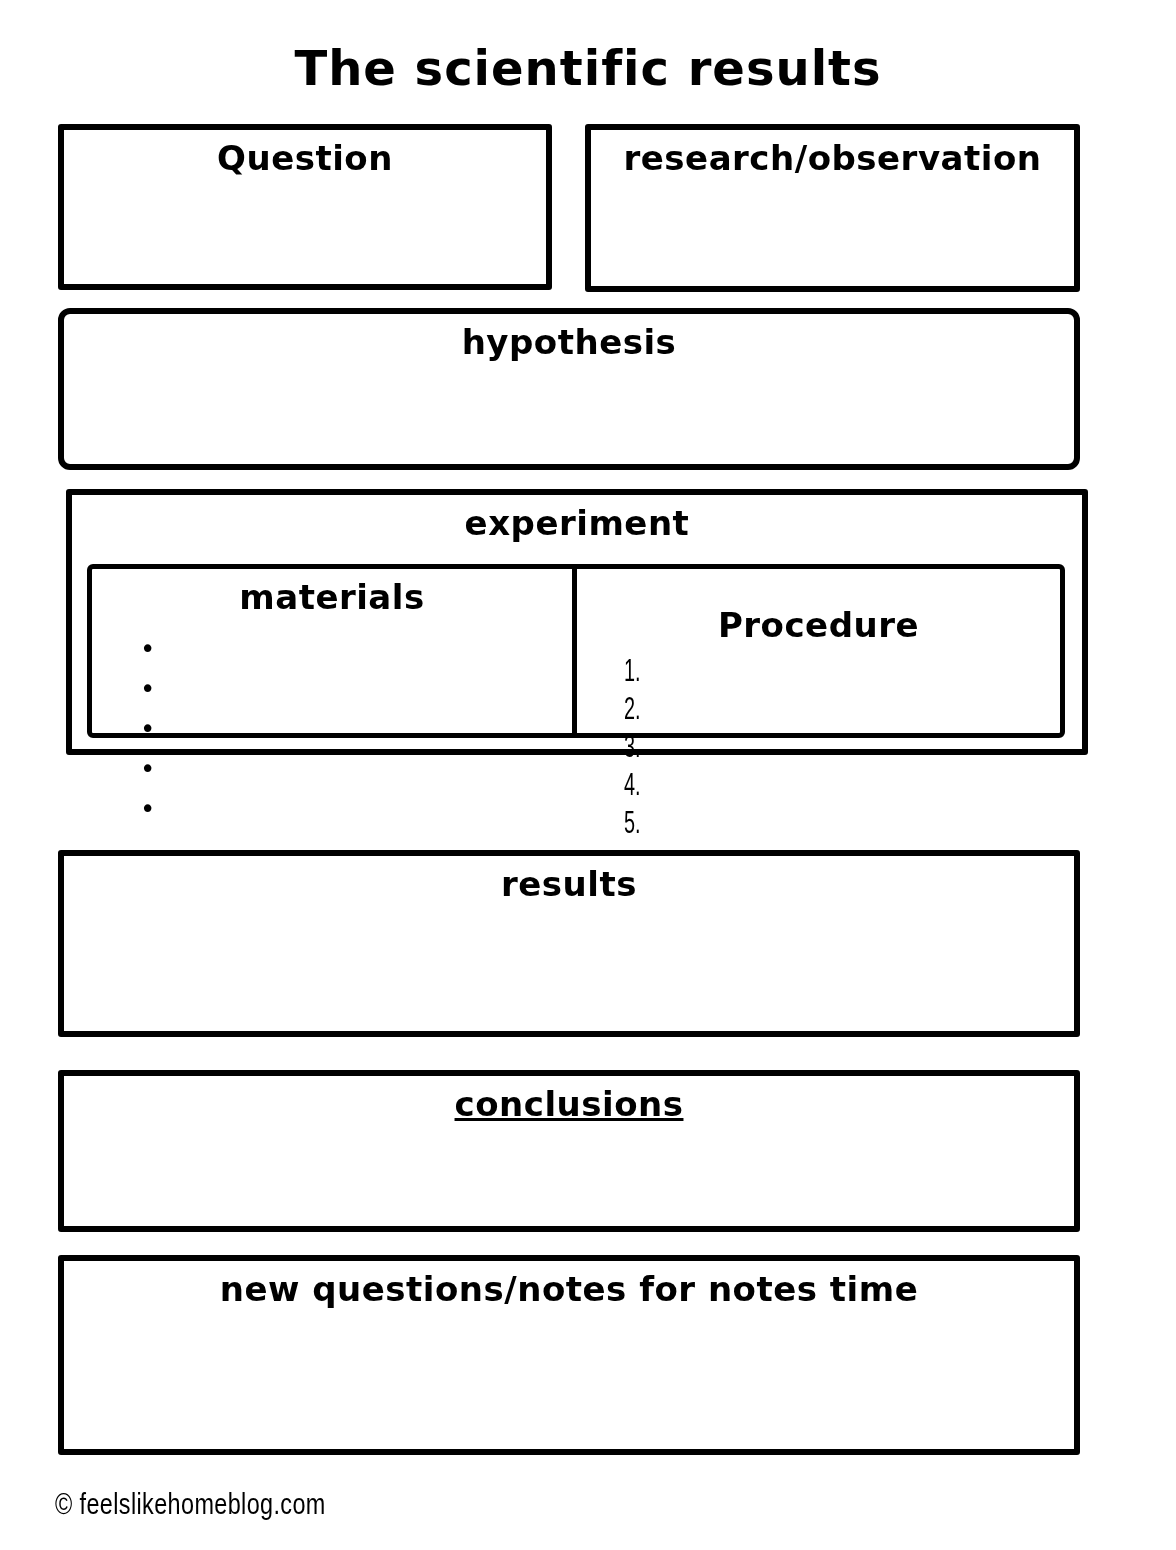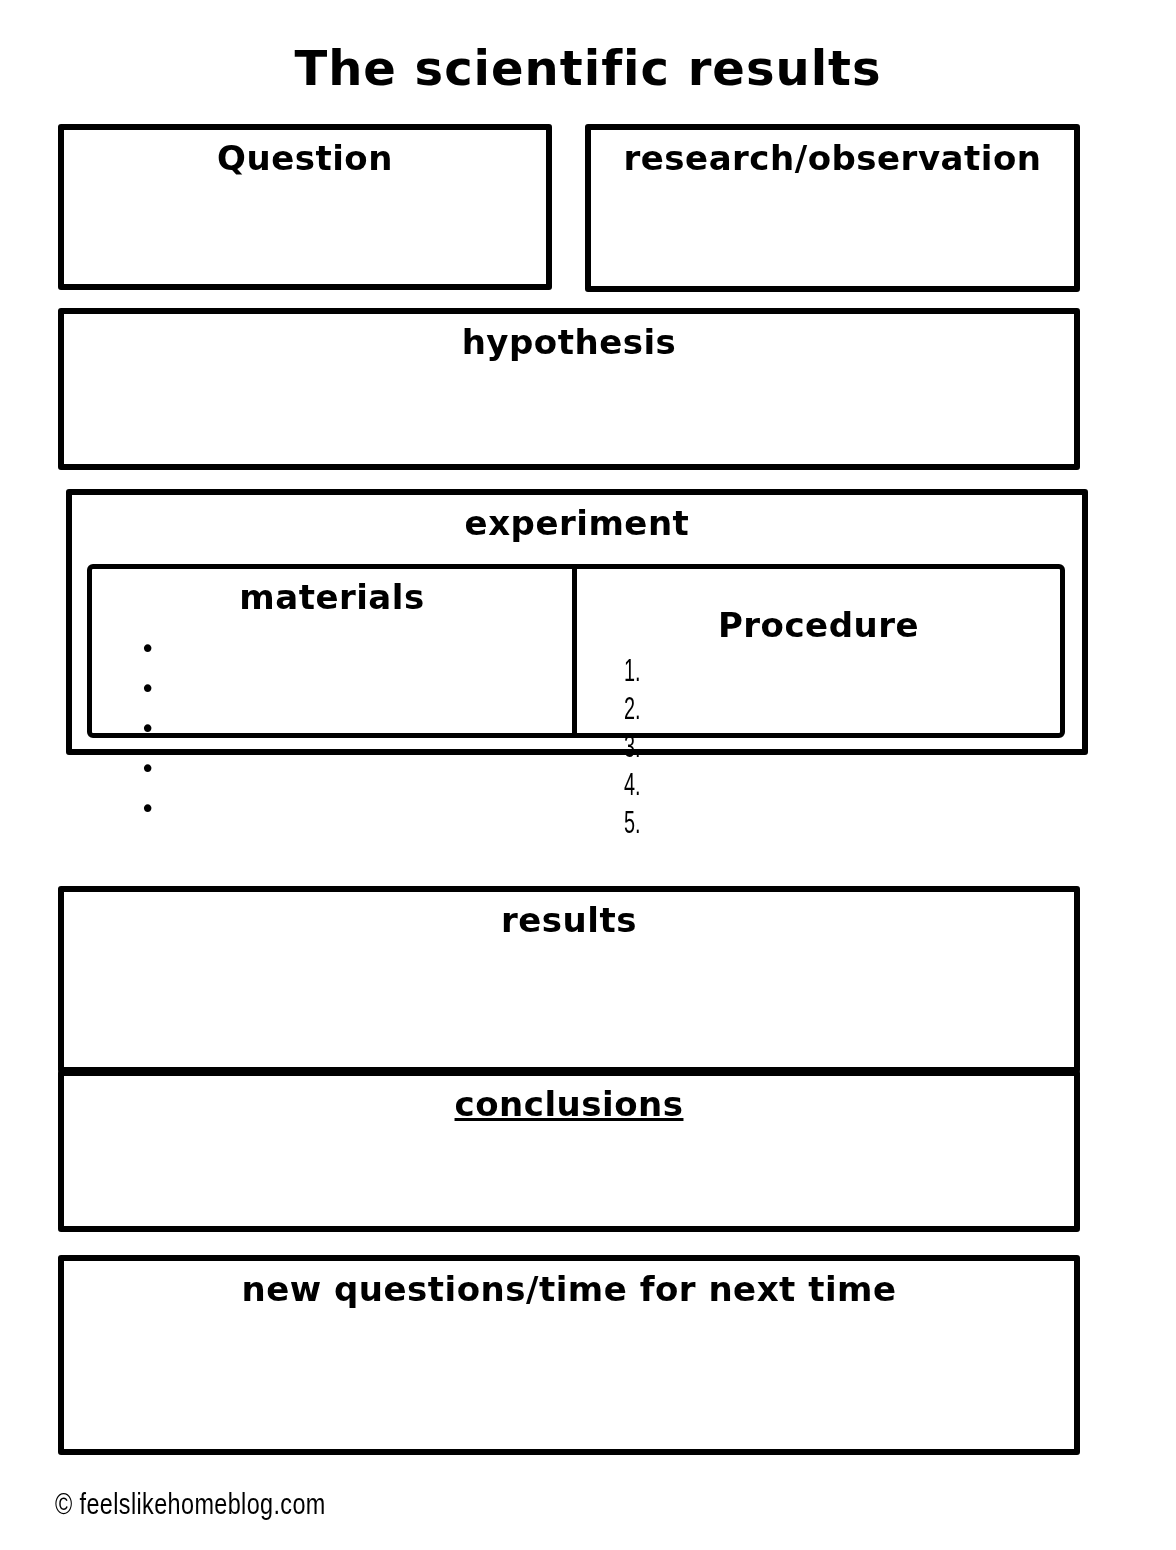--- a/index.html
+++ b/index.html
@@ -37,23 +37,23 @@
   .box-label {
     width: 100%;
     text-align: center;
     font-size: 34px;
     font-weight: bold;
     padding-top: 8px;
     letter-spacing: 0.5px;
   }
   #box-question    { left: 58px;  top: 124px;  width: 494px;  height: 166px; }
   #box-research    { left: 585px; top: 124px;  width: 495px;  height: 168px; }
-  #box-hypothesis  { left: 58px;  top: 308px;  width: 1022px; height: 162px; }
+  #box-hypothesis  { left: 58px;  top: 308px;  width: 1022px; height: 162px; border-radius: 12px; }
   #box-experiment  { left: 66px;  top: 489px;  width: 1022px; height: 266px; }
-  #box-results     { left: 58px;  top: 886px;  width: 1022px; height: 187px; }
+  #box-results     { left: 58px;  top: 850px;  width: 1022px; height: 187px; }
   #box-conclusions { left: 58px;  top: 1070px; width: 1022px; height: 162px; text-decoration: underline; }
   #box-newq        { left: 58px;  top: 1255px; width: 1022px; height: 200px; }
 
   .inner-box {
     position: absolute;
     left: 15px;
     right: 17px;
     top: 69px;
     bottom: 11px;
     border: 5px solid #000;
@@ -159,18 +159,18 @@
 
   <div class="box" id="box-results">
     <div class="box-label">results</div>
   </div>
 
   <div class="box" id="box-conclusions">
     <div class="box-label">conclusions</div>
   </div>
 
   <div class="box" id="box-newq">
-    <div class="box-label">new questions/time for next time</div>
+    <div class="box-label">new questions/notes for notes time</div>
   </div>
 
   <div class="footer">© feelslikehomeblog.com</div>
 
 </div>
 
 </body></html>

